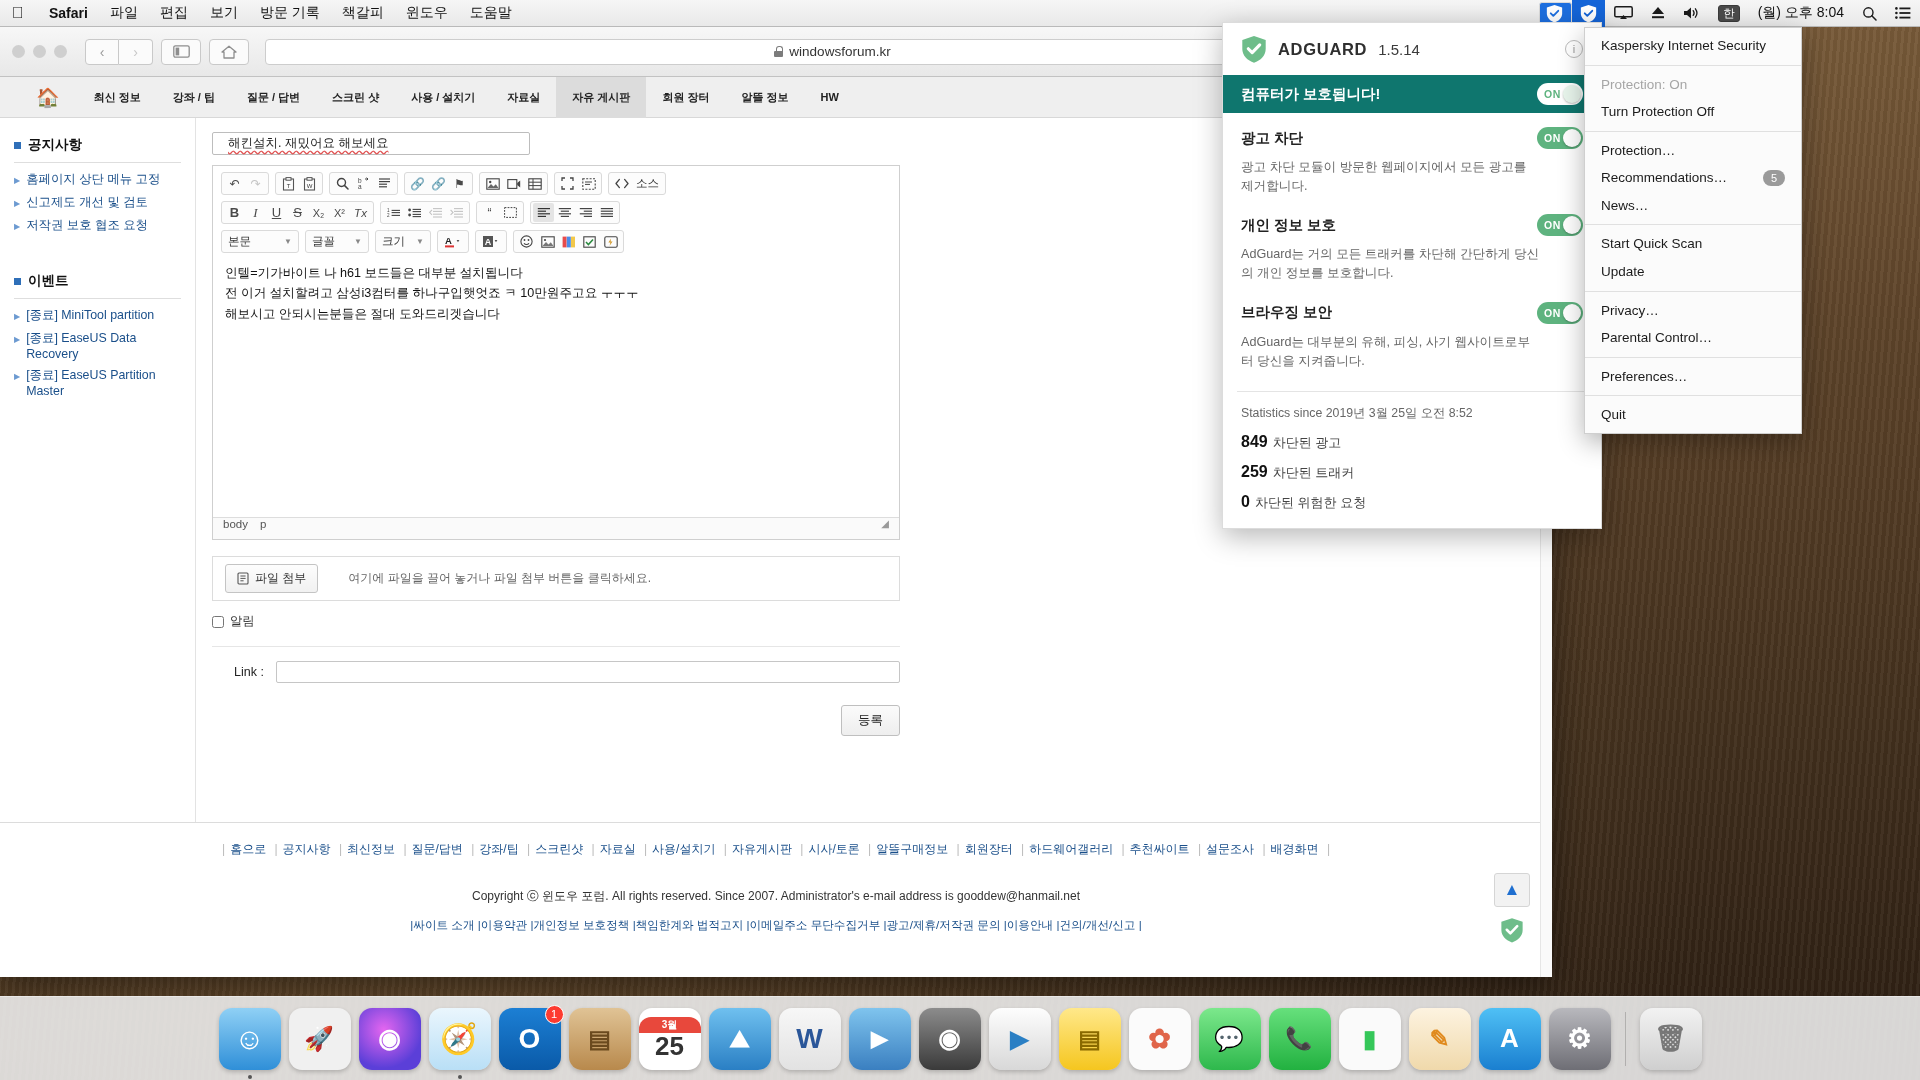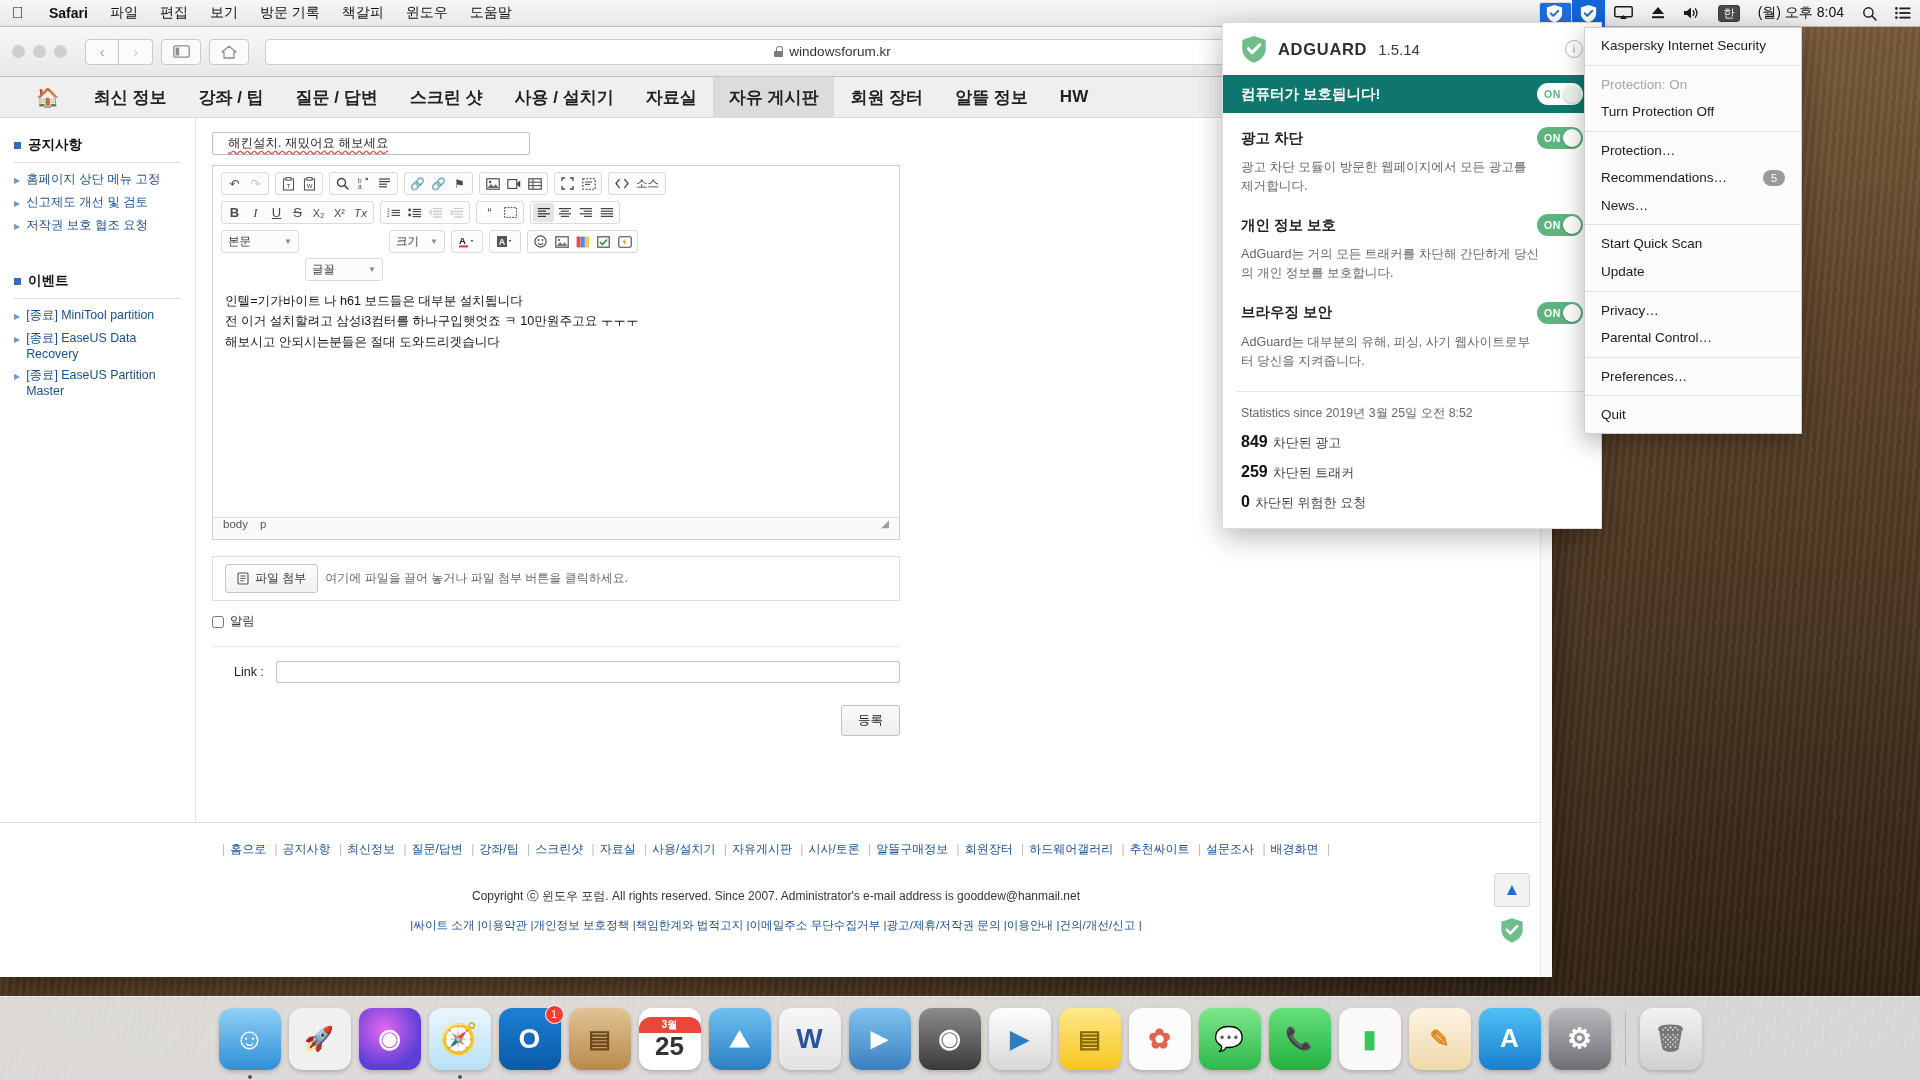--- a/index.html
+++ b/index.html
@@ -81,21 +81,21 @@
   
   .site{ position:relative; height:900px; background:#fff; overflow:hidden;}
   .sitenav{
     height:41px; background:#efefef; border-bottom:1px solid #d8d8d8;
     display:flex; align-items:center; padding-left:18px; gap:0;
     margin:0 0 0 0;
   }
   .sitenav .home{ padding:0 18px; font-size:19px; color:#222;}
   .sitenav a{
     padding:0 16px; height:41px; display:flex;align-items:center;
-    font-size:17px; font-weight:bold; color:#222; white-space:nowrap;
+    font-size:11px; font-weight:bold; color:#222; white-space:nowrap;
   }
   .sitenav a.active{ background:#dcdcdc; }
   .site-body{ display:flex; height:calc(100% - 41px); }
   .sidebar{ width:196px; border-right:1px solid #e3e3e3; padding:12px 14px 0 14px; background:#fff;}
   .sb-h{ font-weight:bold; font-size:13.5px; color:#111; margin:6px 0 8px; display:flex; align-items:center; gap:7px;}
   .sb-h .sq{ width:7px;height:7px;background:#2f6fb8; display:inline-block;}
   .sb-rule{ border-top:1px solid #dedede; margin:4px 0 8px;}
   .sb-item{ font-size:12.4px; color:#1a4f8a; margin:6px 0; display:flex; gap:6px; align-items:baseline;}
   .sb-item .tri{ color:#6c9ad1; font-size:8px; }
   .sb-gap{ height:26px; }
@@ -129,21 +129,21 @@
   .sel .car{ font-size:8px; color:#888; margin-left:10px;}
   .ed-body{ flex:1; padding:10px 12px; font-size:12.6px; color:#111; line-height:1.62; }
   .ed-status{
     border-top:1px solid #ddd; height:22px; display:flex; align-items:flex-start;
     padding:0 10px; gap:12px; font-size:11.5px; color:#555; background:#fafafa;
   }
   .resizer{ margin-left:auto; color:#9a9a9a; font-size:10px;}
 
   .attachbox{
     margin-top:16px; width:688px; border:1px solid #dcdcdc; background:#fff;
-    height:45px; display:flex; align-items:center; padding:0 12px; gap:7px;
+    height:45px; display:flex; align-items:center; padding:0 12px; gap:30px;
   }
   .btn-attach{
     border:1px solid #c4c4c4; background:linear-gradient(180deg,#fdfdfd,#f1f1f1);
     border-radius:3px; padding:5px 11px; font-size:12px; color:#333; display:flex; align-items:center; gap:6px;
   }
   .attach-hint{ font-size:12px; color:#666; }
   .notify{ margin-top:12px; display:flex; align-items:center; gap:6px; font-size:12.3px; color:#333;}
   .notify input{ width:12px;height:12px;}
   .linkrow{
     margin-top:16px; border-top:1px solid #e6e6e6; padding-top:14px;
@@ -637,21 +637,21 @@
                     </svg>
                 </span>
               </div>
             </div>
 
             <div class="tbrow">
               <div class="sel" style="width:78px;">
                 <span>본문</span>
                   <span class="car">▼</span>
               </div>
-              <div class="sel" style="width:78px;margin-top:28px;">
+              <div class="sel" style="width:64px;">
                 <span>글꼴</span>
                   <span class="car">▼</span>
               </div>
               <div class="sel" style="width:56px;">
                 <span>크기</span>
                   <span class="car">▼</span>
               </div>
               <div class="tgroup">
                 <span class="tbtn" style="width:26px;">
                   <svg width="17" height="13" viewBox="0 0 17 13">

